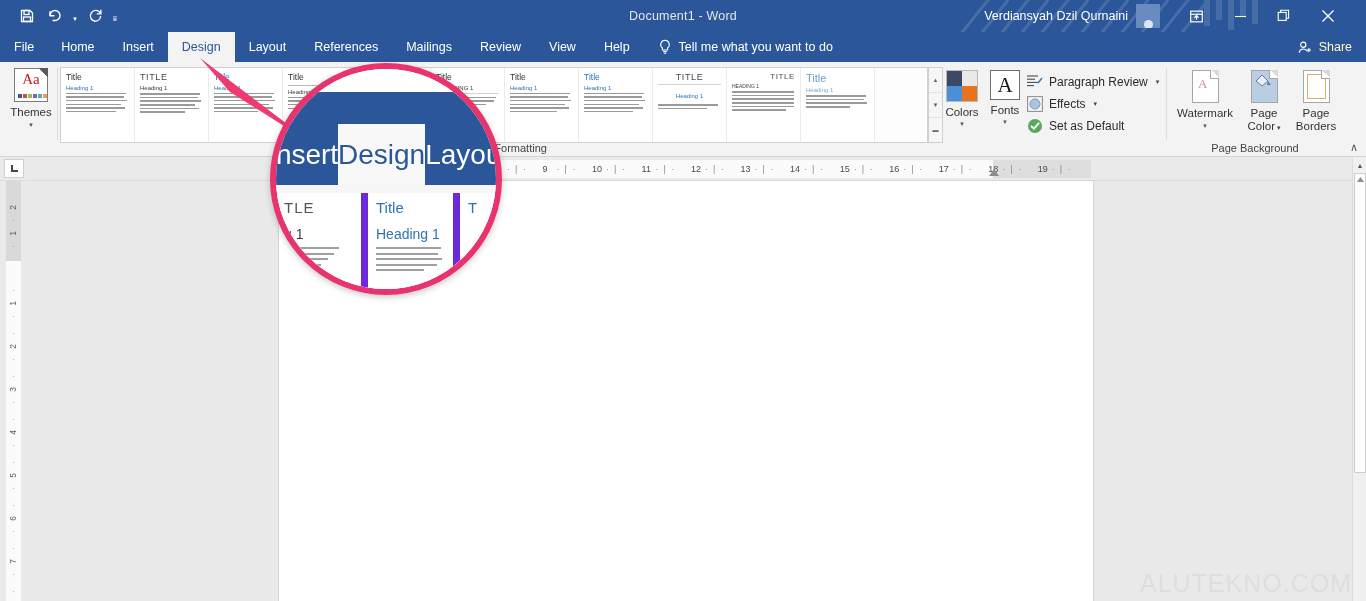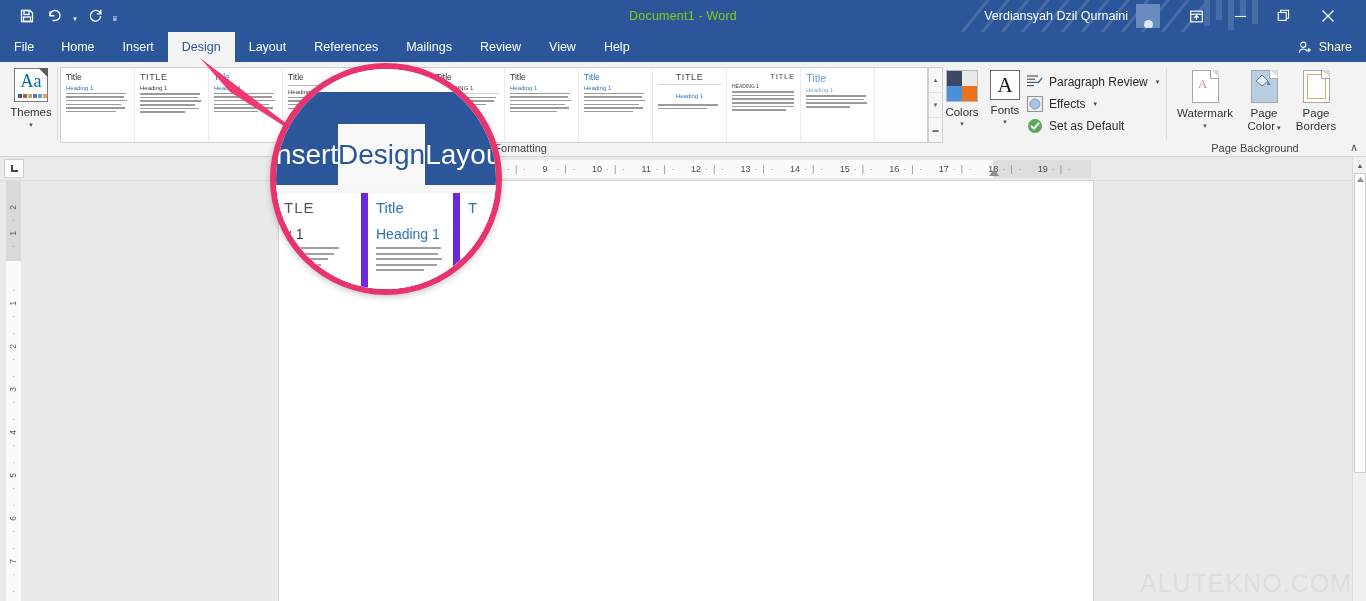--- a/index.html
+++ b/index.html
@@ -42,21 +42,21 @@
   .qat-caret {
     width: 10px; height: 26px;
     display: flex; align-items: flex-end; justify-content: center;
     padding-bottom: 7px;
     color: #fff; font-size: 7px; line-height: 1;
   }
   .tb-title {
     position: absolute; top: 0; left: 0;
     width: 1366px; height: 32px;
     display: flex; align-items: center; justify-content: center;
-    color: #84cc16; font-size: 12.5px;
+    color: #e5e5e5; font-size: 12.5px;
     letter-spacing: 0.2px;
     pointer-events: none;
   }
   .tb-right {
     position: absolute; top: 0; right: 16px;
     height: 32px; display: flex; align-items: center;
   }
   .tb-user {
     color: #fff; font-size: 12.5px;
     padding-right: 8px; white-space: nowrap;
@@ -137,21 +137,21 @@
     position: absolute; left: 8px; top: 6px;
     width: 46px; text-align: center;
   }
   .themes-ico {
     width: 34px; height: 34px; margin: 0 auto;
     border: 1px solid #7a7a7a; background: #fff;
     position: relative;
   }
   .themes-ico .aa {
     position: absolute; top: 2px; left: 0; width: 100%;
-    text-align: center; font-size: 18px; color: #0369a1;
+    text-align: center; font-size: 15px; color: #b91c1c;
     font-family: "Liberation Serif", serif;
   }
   .themes-ico .swatches {
     position: absolute; bottom: 3px; left: 3px;
     display: flex; gap: 1px;
   }
   .themes-ico .swatches i { width: 4px; height: 4px; display:block; }
   .themes-ico .fold {
     position: absolute; top: -1px; right: -1px;
     width: 9px; height: 9px;
@@ -568,20 +568,28 @@
         </div>
       <div class="tab">
           <span>Review</span>
         </div>
       <div class="tab">
           <span>View</span>
         </div>
       <div class="tab">
           <span>Help</span>
         </div>
+      <div class="tellme">
+        <svg class="bulb" viewBox="0 0 14 16" fill="none" stroke="#fff" stroke-width="1.1">
+          <path d="M7 1.2 A4.3 4.3 0 0 1 9.6 8.9 L9.6 11 L4.4 11 L4.4 8.9 A4.3 4.3 0 0 1 7 1.2 Z"></path>
+          <path d="M5.2 12.6 H8.8"></path>
+            <path d="M5.8 14.2 H8.2"></path>
+        </svg>
+        <span>Tell me what you want to do</span>
+      </div>
     </div>
     <div class="share">
       <svg width="15" height="15" viewBox="0 0 16 16" fill="none" stroke="#fff" stroke-width="1.2">
         <circle cx="5.6" cy="5" r="2.8"></circle>
         <path d="M1.3 13.5 A4.5 4.5 0 0 1 9.9 12.3"></path>
         <path d="M11.6 8.4 V13"></path>
           <path d="M9.3 10.7 H13.9"></path>
       </svg>
       <span>Share</span>
     </div>

